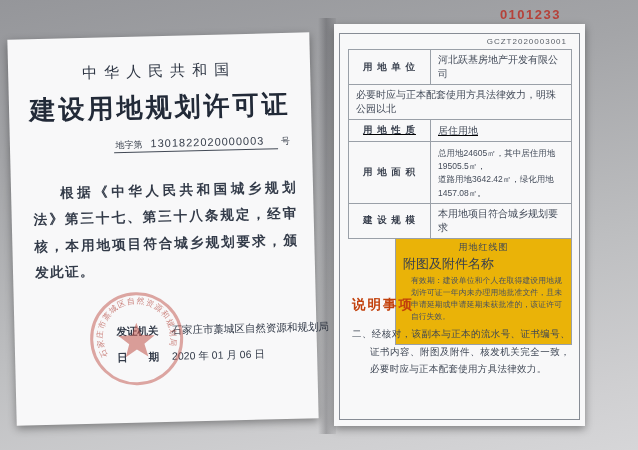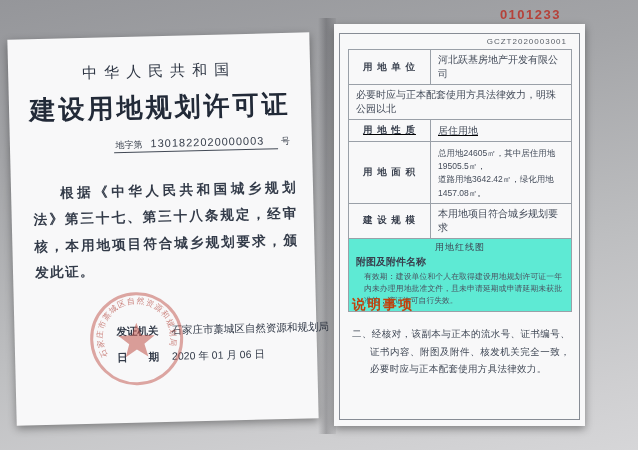--- a/index.html
+++ b/index.html
@@ -58,23 +58,23 @@
   .trow { display:flex; border:1px solid #9aa0a8; border-top:none; background:#f8f8f9; }
   .trow.first { border-top:1px solid #9aa0a8; }
   .tlabel {
     width:82px; border-right:1px solid #9aa0a8; display:flex; align-items:center;
     justify-content:center; font-weight:700; font-size:9.5px; color:#39404e;
     letter-spacing:1px; text-align:left; padding:2px;
   }
   .tvalue { flex:1; padding:3px 7px; font-size:10px; color:#444c5a; display:flex; align-items:center; }
   .tvalue.multiline { display:block; font-size:8.5px; line-height:1.55; padding-top:5px; }
   .h26 { min-height:26px; } .h22 { min-height:22px;text-decoration:underline; } .h38 { min-height:38px; } .h24 { min-height:24px; }
-  .attach-block { border:1px solid #9aa0a8; border-top:none; padding:2px 7px 4px 7px; background:#5eead4; }
+  .attach-block { border:1px solid #9aa0a8; border-top:none; padding:2px 7px 21px 7px; background:#eab308;margin-left:47px; }
   .attach-title { text-align:center; font-size:9px; color:#3e4654; letter-spacing:1px; }
-  .attach-label { font-weight:700; font-size:10px; color:#39404e; margin-top:1px; }
+  .attach-label { font-weight:400; font-size:13px; color:#39404e; margin-top:1px; }
   .attach-note { font-size:7.8px; line-height:1.55; color:#4a5260; padding:2px 2px 0 8px; text-align:justify; }
   #notes { position:absolute; left:18px; right:15px; top:272px; }
   .notes-heading { font-size:13.5px; font-weight:700; letter-spacing:2px; color:#c2410c; margin-bottom:11px; }
   .note-item {
     font-size:9.5px; line-height:1.85; color:#3e4654; text-align:justify;
     padding-left:1.9em; text-indent:-1.9em; margin-bottom:3px; letter-spacing:.3px;
   }
 </style>
 </head>
 <body>

